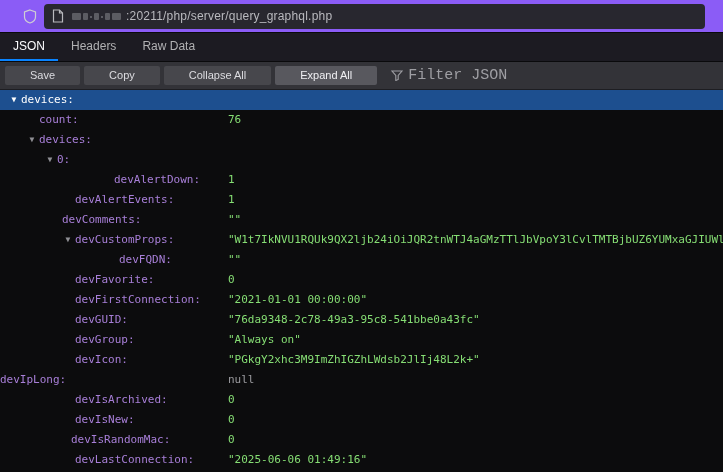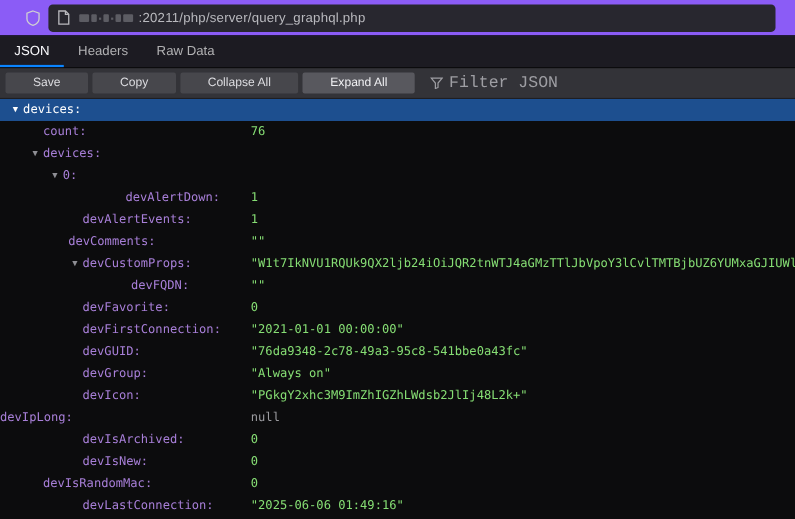--- a/index.html
+++ b/index.html
@@ -130,17 +130,17 @@
       <div class="trow"><span class="twisty" style="left: 62px;">▼</span><span class="tkey" style="padding-left: 75px;">devCustomProps:</span><span class="tval string">"W1t7IkNVU1RQUk9QX2ljb24iOiJQR2tnWTJ4aGMzTTlJbVpoY3lCvlTMTBjbUZ6YUMxaGJIUWlQand2</span></div>
       <div class="trow"><span class="twisty" style="left: 62px;"></span><span class="tkey" style="padding-left: 119px;">devFQDN:</span><span class="tval string">""</span></div>
       <div class="trow"><span class="twisty" style="left: 62px;"></span><span class="tkey" style="padding-left: 75px;">devFavorite:</span><span class="tval number">0</span></div>
       <div class="trow"><span class="twisty" style="left: 62px;"></span><span class="tkey" style="padding-left: 75px;">devFirstConnection:</span><span class="tval string">"2021-01-01 00:00:00"</span></div>
       <div class="trow"><span class="twisty" style="left: 62px;"></span><span class="tkey" style="padding-left: 75px;">devGUID:</span><span class="tval string">"76da9348-2c78-49a3-95c8-541bbe0a43fc"</span></div>
       <div class="trow"><span class="twisty" style="left: 62px;"></span><span class="tkey" style="padding-left: 75px;">devGroup:</span><span class="tval string">"Always on"</span></div>
       <div class="trow"><span class="twisty" style="left: 62px;"></span><span class="tkey" style="padding-left: 75px;">devIcon:</span><span class="tval string">"PGkgY2xhc3M9ImZhIGZhLWdsb2JlIj48L2k+"</span></div>
       <div class="trow"><span class="twisty" style="left: 62px;"></span><span class="tkey" style="">devIpLong:</span><span class="tval null">null</span></div>
       <div class="trow"><span class="twisty" style="left: 62px;"></span><span class="tkey" style="padding-left: 75px;">devIsArchived:</span><span class="tval number">0</span></div>
       <div class="trow"><span class="twisty" style="left: 62px;"></span><span class="tkey" style="padding-left: 75px;">devIsNew:</span><span class="tval number">0</span></div>
-      <div class="trow"><span class="twisty" style="left: 62px;"></span><span class="tkey" style="padding-left: 39px;">devIsRandomMac:</span><span class="tval number">0</span></div>
+      <div class="trow"><span class="twisty" style="left: 62px;"></span><span class="tkey" style="padding-left: 39px; margin-left: 32px;">devIsRandomMac:</span><span class="tval number">0</span></div>
       <div class="trow"><span class="twisty" style="left: 62px;"></span><span class="tkey" style="padding-left: 75px;">devLastConnection:</span><span class="tval string">"2025-06-06 01:49:16"</span></div>
     </div>
 
 </div>
 
 </body></html>

